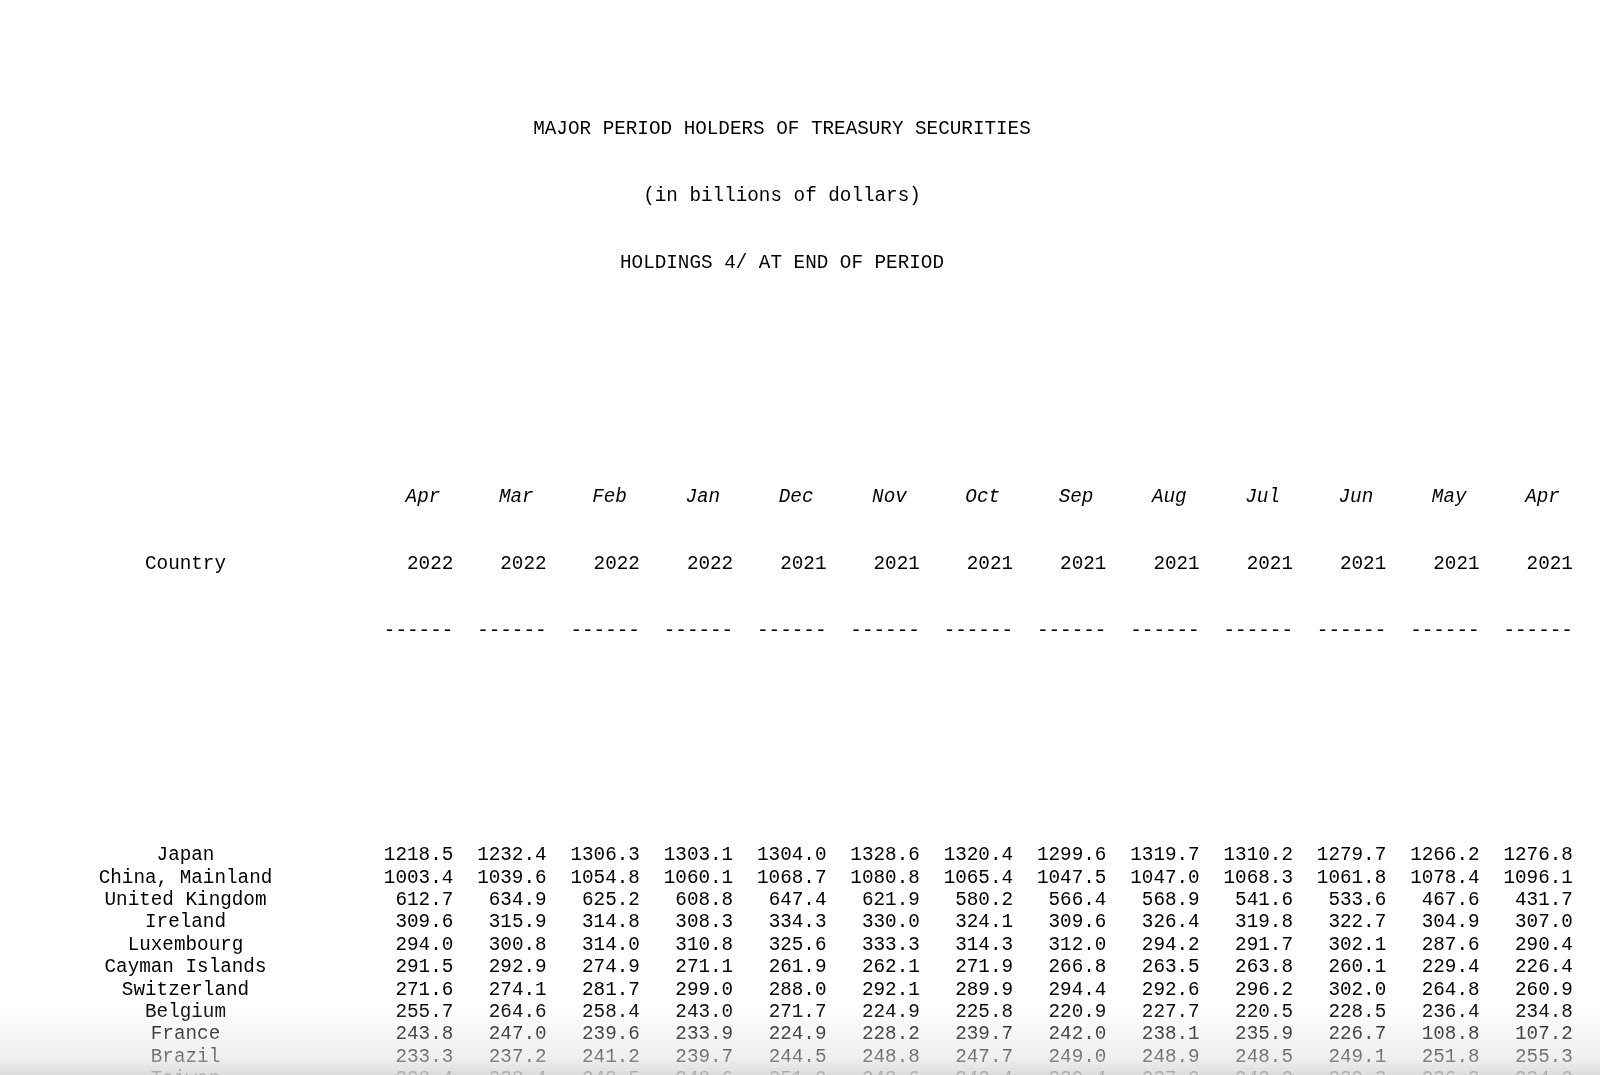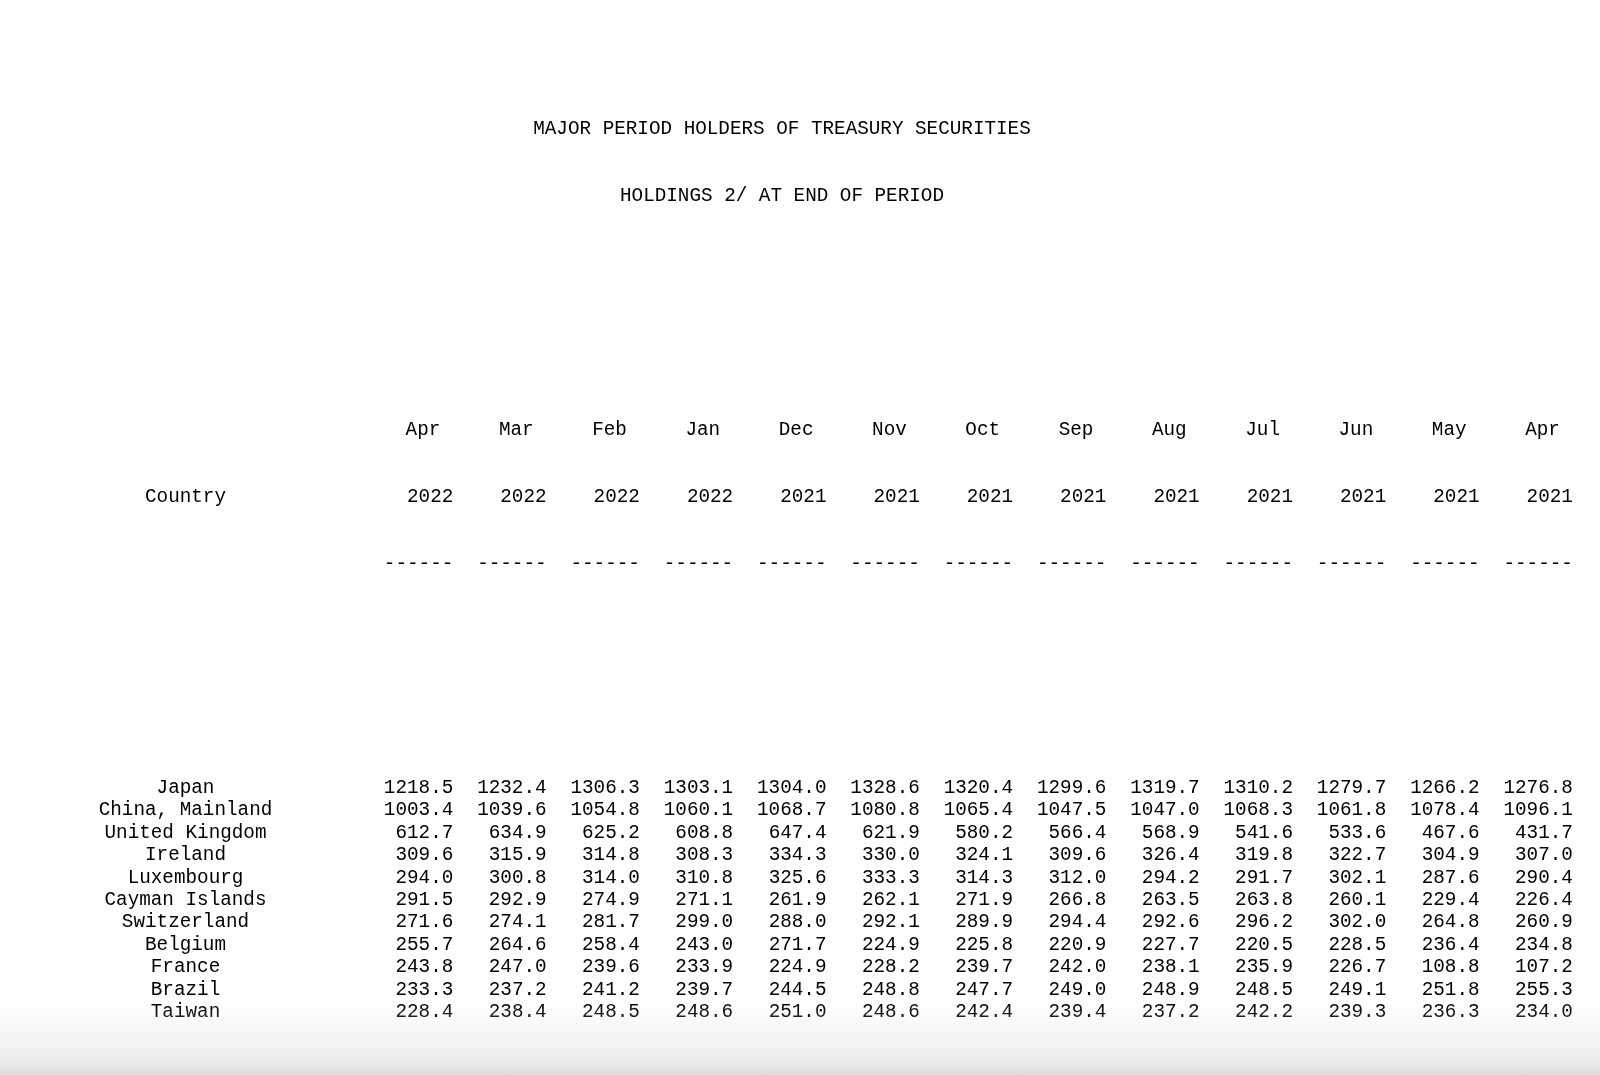--- a/index.html
+++ b/index.html
@@ -35,20 +35,21 @@
   .country-col {
     text-align: center;
     overflow: hidden;
   }
   .num-col {
     text-align: right;
   }
   .month-col {
     text-align: right;
     padding-right: 13px;
+    font-style: italic;
   }
   .spacer-row {
     height: 22.4px;
   }
   .bottom-fade {
     position: absolute;
     left: 0;
     right: 0;
     top: 1002px;
     height: 73px;
@@ -56,21 +57,22 @@
     pointer-events: none;
   }
 </style>
 </head>
 <body>
 
 <div class="doc">
 
   <div class="title-block">
     <div>MAJOR PERIOD HOLDERS OF TREASURY SECURITIES</div>
-    <div>HOLDINGS 2/ AT END OF PERIOD</div>
+    <div>(in billions of dollars)</div>
+    <div>HOLDINGS 4/ AT END OF PERIOD</div>
   </div>
 
   <div class="header-block">
     <div class="grid-row" id="months-row"><div class="country-col"></div><div class="month-col">Apr</div><div class="month-col">Mar</div><div class="month-col">Feb</div><div class="month-col">Jan</div><div class="month-col">Dec</div><div class="month-col">Nov</div><div class="month-col">Oct</div><div class="month-col">Sep</div><div class="month-col">Aug</div><div class="month-col">Jul</div><div class="month-col">Jun</div><div class="month-col">May</div><div class="month-col">Apr</div></div>
     <div class="grid-row" id="years-row"><div class="country-col">Country</div><div class="num-col">2022</div><div class="num-col">2022</div><div class="num-col">2022</div><div class="num-col">2022</div><div class="num-col">2021</div><div class="num-col">2021</div><div class="num-col">2021</div><div class="num-col">2021</div><div class="num-col">2021</div><div class="num-col">2021</div><div class="num-col">2021</div><div class="num-col">2021</div><div class="num-col">2021</div></div>
     <div class="grid-row" id="separator-row"><div class="country-col"></div><div class="num-col">------</div><div class="num-col">------</div><div class="num-col">------</div><div class="num-col">------</div><div class="num-col">------</div><div class="num-col">------</div><div class="num-col">------</div><div class="num-col">------</div><div class="num-col">------</div><div class="num-col">------</div><div class="num-col">------</div><div class="num-col">------</div><div class="num-col">------</div></div>
   </div>
 
   <div class="spacer-row"></div>
 

